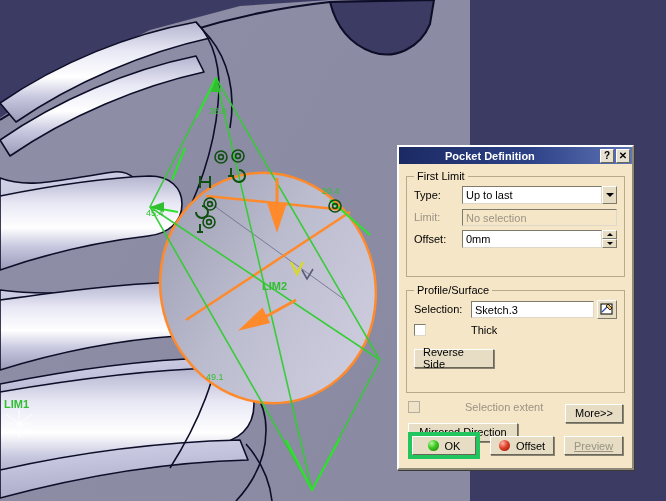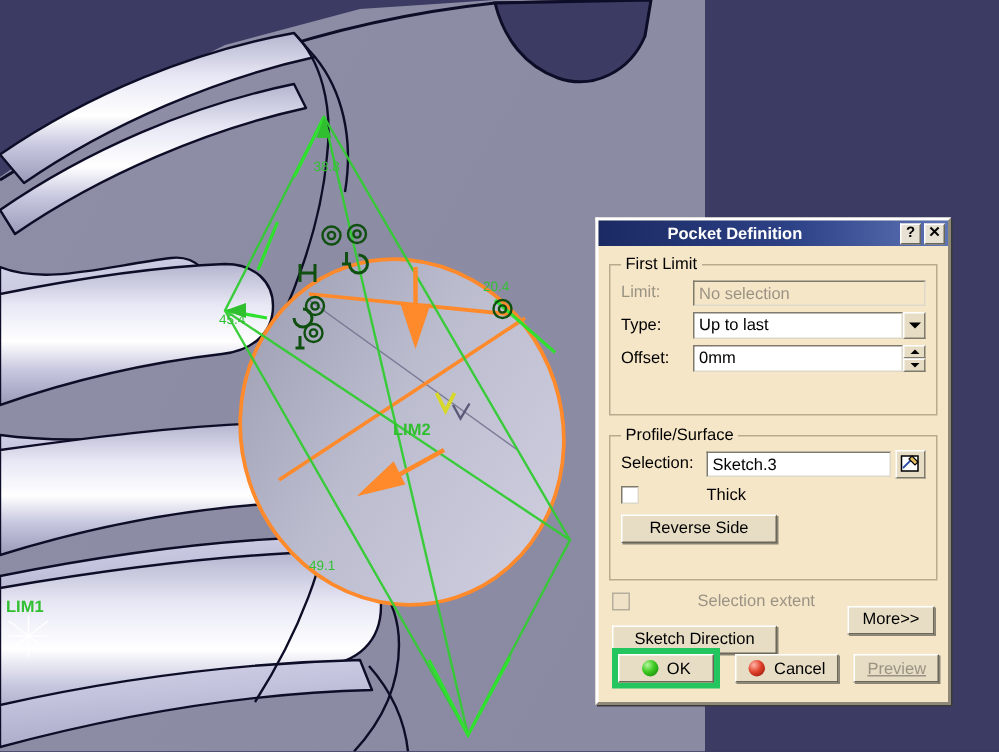--- a/index.html
+++ b/index.html
@@ -299,32 +299,32 @@
     <div class="tb-btn">✕</div>
   </div>
 
   <div class="dlg-body">
 
     
     <fieldset class="grp">
       <legend>First Limit</legend>
 
       <div class="row">
-        <span class="lbl dis">Limit:</span>
-        <div class="txtfield dis">No selection</div>
-      </div>
-
-      <div class="row">
         <span class="lbl">Type:</span>
         <div class="combo">
           <div class="txtfield">Up to last</div>
           <div class="arrow">
               <i></i>
             </div>
         </div>
+      </div>
+
+      <div class="row">
+        <span class="lbl dis">Limit:</span>
+        <div class="txtfield dis">No selection</div>
       </div>
 
       <div class="row">
         <span class="lbl">Offset:</span>
         <div class="combo">
           <div class="txtfield">0mm</div>
           <div class="spin">
             <div class="up">
                 <i></i>
               </div>
@@ -350,45 +350,45 @@
             <path d="M8,1 L12,5 L10,7 L6,3 Z" fill="#e8c060" stroke="#000" stroke-width="0.8"></path>
           </svg>
         </div>
       </div>
 
       <div class="chk-row">
         <span class="chkbox"></span>
         <span class="ctext">Thick</span>
       </div>
 
-      <div class="btn btn-shadow" style="width:104px">Reverse Side</div>
+      <div class="btn btn-shadow" style="width:80px">Reverse Side</div>
     </fieldset>
 
     
     <div class="chk-row" style="margin-left:2px;margin-top:2px;">
       <span class="chkbox dis"></span>
       <span class="ctext dis">Selection extent</span>
     </div>
 
-    <div class="btn btn-shadow" style="width:110px;margin-left:2px;margin-top:4px;">Sketch Direction</div>
+    <div class="btn btn-shadow" style="width:110px;margin-left:2px;margin-top:4px;">Mirrored Direction</div>
 
     
     <div id="more-row">
       <div class="btn btn-shadow" id="btn-more">More&gt;&gt;</div>
     </div>
 
     
     <div id="btnbar">
       <div id="ok-wrap">
         <div class="btn" id="btn-ok">
           <span class="sphere green"></span>
           <span>OK</span>
         </div>
       </div>
       <div class="btn btn-shadow" id="btn-cancel">
         <span class="sphere red"></span>
-        <span>Cancel</span>
+        <span>Offset</span>
       </div>
       <div class="btn btn-shadow dis" id="btn-preview">Preview</div>
     </div>
 
   </div>
 </div>
 
 </body></html>

